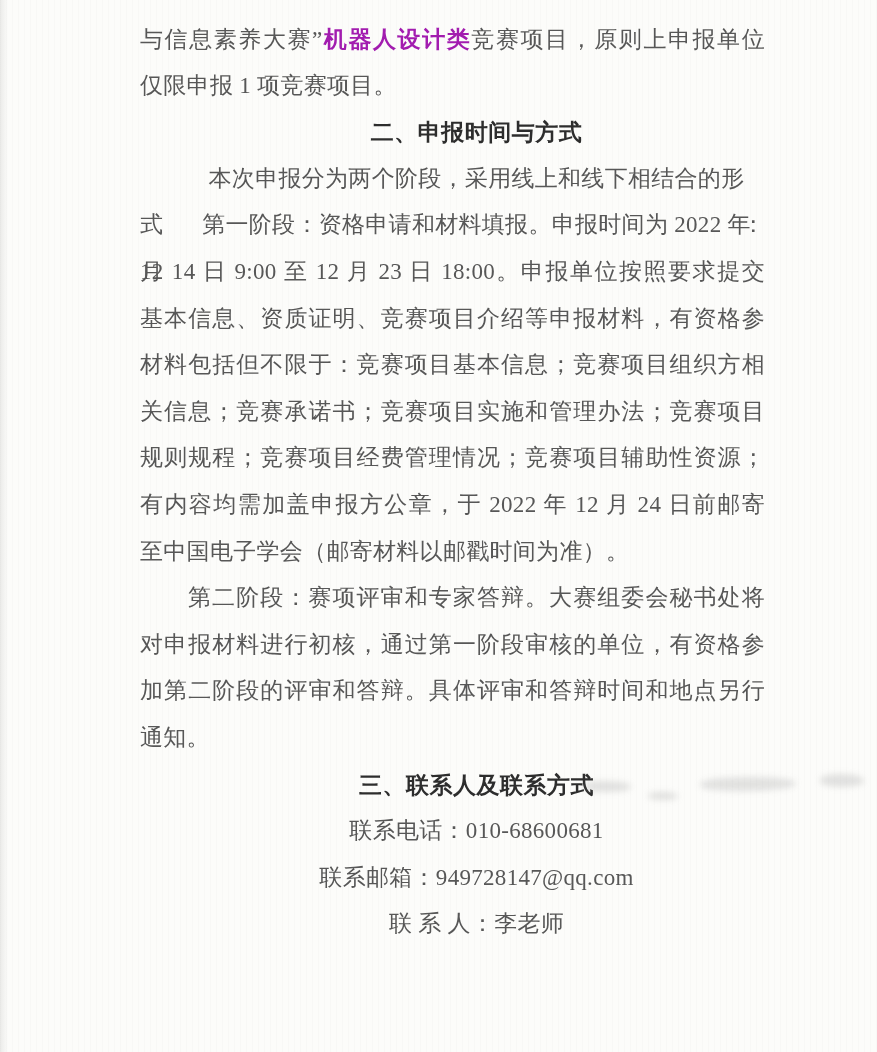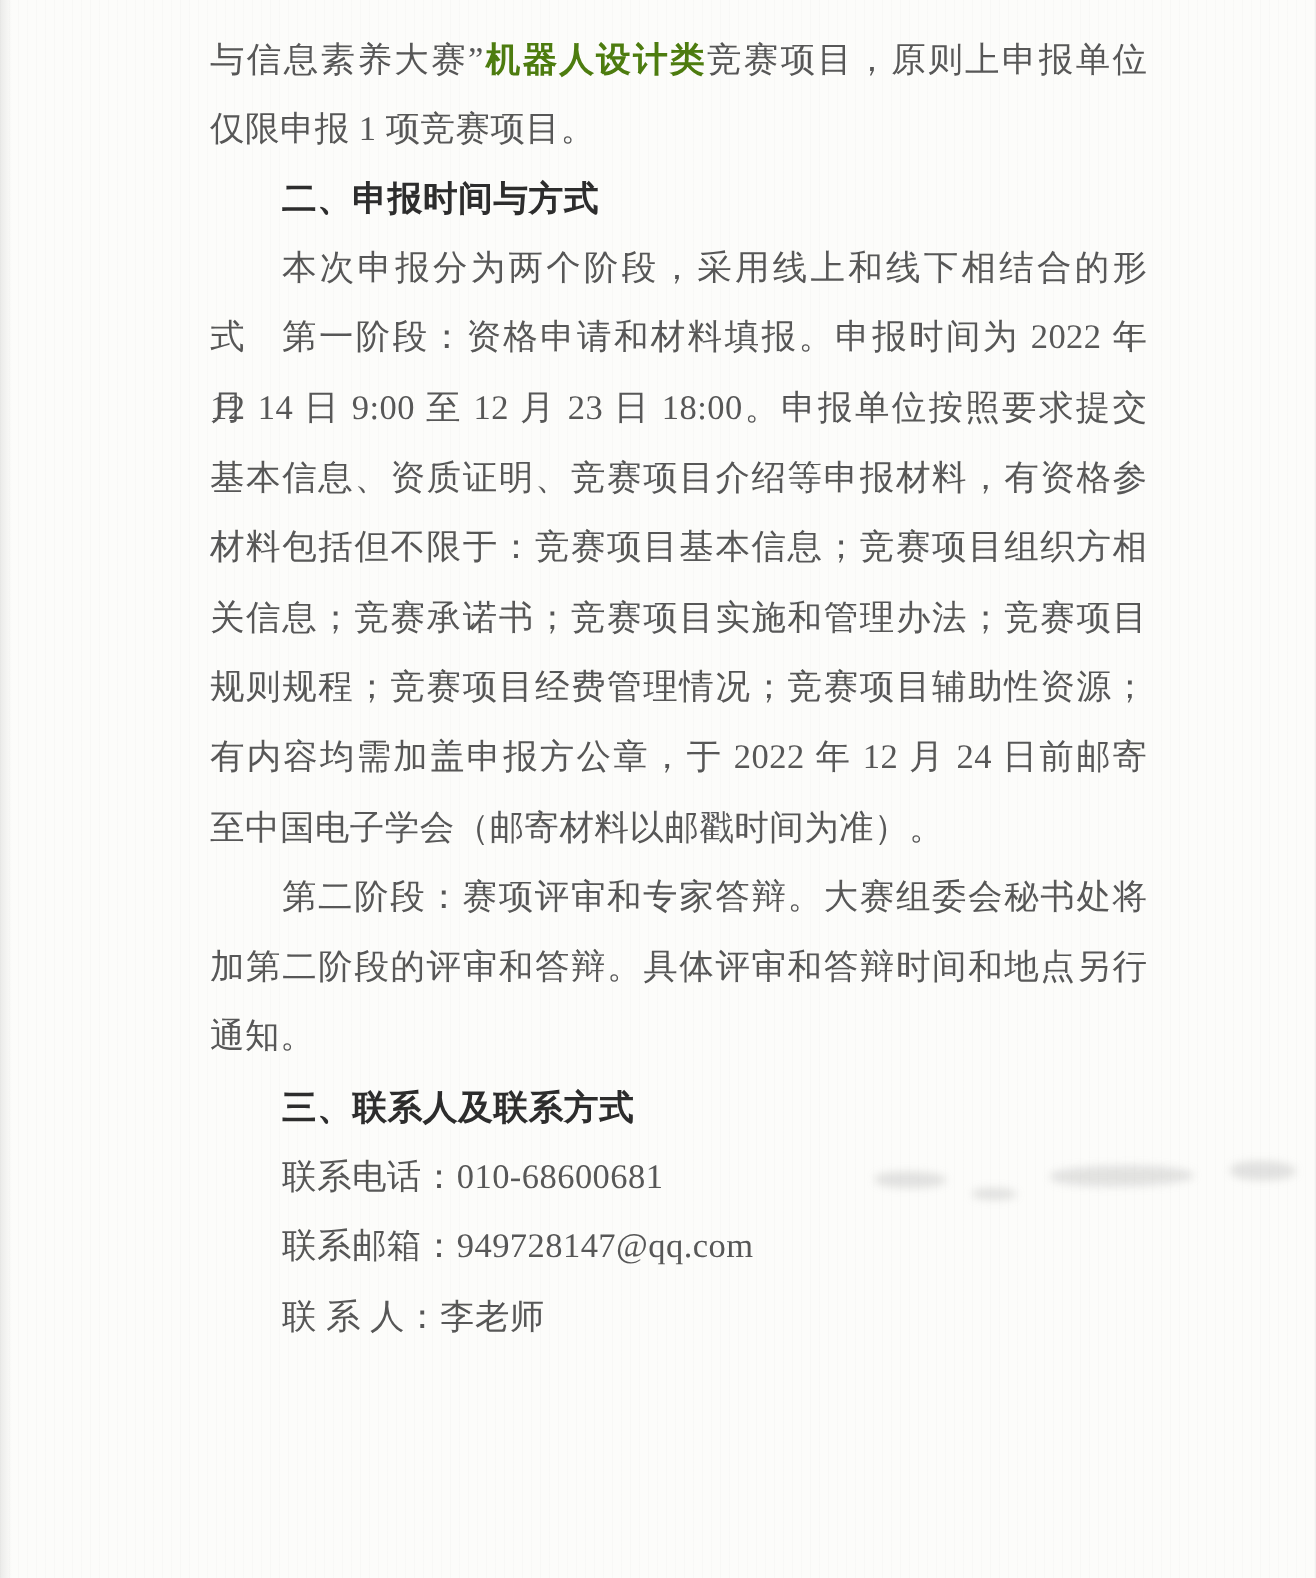--- a/index.html
+++ b/index.html
@@ -43,35 +43,36 @@
     letter-spacing: 0.3px;
   }
   .line.justify {
     white-space: normal;
     text-align: justify;
     text-align-last: justify;
     text-justify: inter-character;
   }
   .line.indent {
     padding-left: 48px;
+    text-align: center;
   }
   .line.justify.indent {
     padding-left: 0;
     text-indent: 48px;
   }
   .line.heading {
     font-family: "Liberation Sans", "DejaVu Sans", sans-serif;
     font-weight: 700;
     color: #2d2d2d;
     letter-spacing: 0.5px;
   }
   .run.bold {
     font-family: "Liberation Sans", "DejaVu Sans", sans-serif;
     font-weight: 700;
-    color: #4d7c0f;
+    color: #a21caf;
   }
   
   .smudge {
     position: absolute;
     background: rgba(130,130,130,0.22);
     filter: blur(3px);
     border-radius: 45% 55% 50% 50%;
     pointer-events: none;
   }
   .smudge.s1 { left: 583px; top: 781px; width: 48px;  height: 11px; }
@@ -90,20 +91,21 @@
       <div class="line indent justify"><span class="run">本次申报分为两个阶段，采用线上和线下相结合的形式：</span></div>
       <div class="line indent justify"><span class="run">第一阶段：资格申请和材料填报。申报时间为 2022 年 12</span></div>
       <div class="line justify"><span class="run">月 14 日 9:00 至 12 月 23 日 18:00。申报单位按照要求提交</span></div>
       <div class="line justify"><span class="run">基本信息、资质证明、竞赛项目介绍等申报材料，有资格参</span></div>
       <div class="line justify"><span class="run">材料包括但不限于：竞赛项目基本信息；竞赛项目组织方相</span></div>
       <div class="line justify"><span class="run">关信息；竞赛承诺书；竞赛项目实施和管理办法；竞赛项目</span></div>
       <div class="line justify"><span class="run">规则规程；竞赛项目经费管理情况；竞赛项目辅助性资源；</span></div>
       <div class="line justify"><span class="run">有内容均需加盖申报方公章，于 2022 年 12 月 24 日前邮寄</span></div>
       <div class="line"><span class="run">至中国电子学会（邮寄材料以邮戳时间为准）。</span></div>
       <div class="line indent justify"><span class="run">第二阶段：赛项评审和专家答辩。大赛组委会秘书处将</span></div>
+      <div class="line justify"><span class="run">对申报材料进行初核，通过第一阶段审核的单位，有资格参</span></div>
       <div class="line justify"><span class="run">加第二阶段的评审和答辩。具体评审和答辩时间和地点另行</span></div>
       <div class="line"><span class="run">通知。</span></div>
       <div class="line indent heading"><span class="run">三、联系人及联系方式</span></div>
       <div class="line indent"><span class="run">联系电话：010-68600681</span></div>
       <div class="line indent"><span class="run">联系邮箱：949728147@qq.com</span></div>
       <div class="line indent"><span class="run">联 系 人：李老师</span></div>
     </div>
   <div class="smudge s1"></div>
   <div class="smudge s2"></div>
   <div class="smudge s3"></div>

